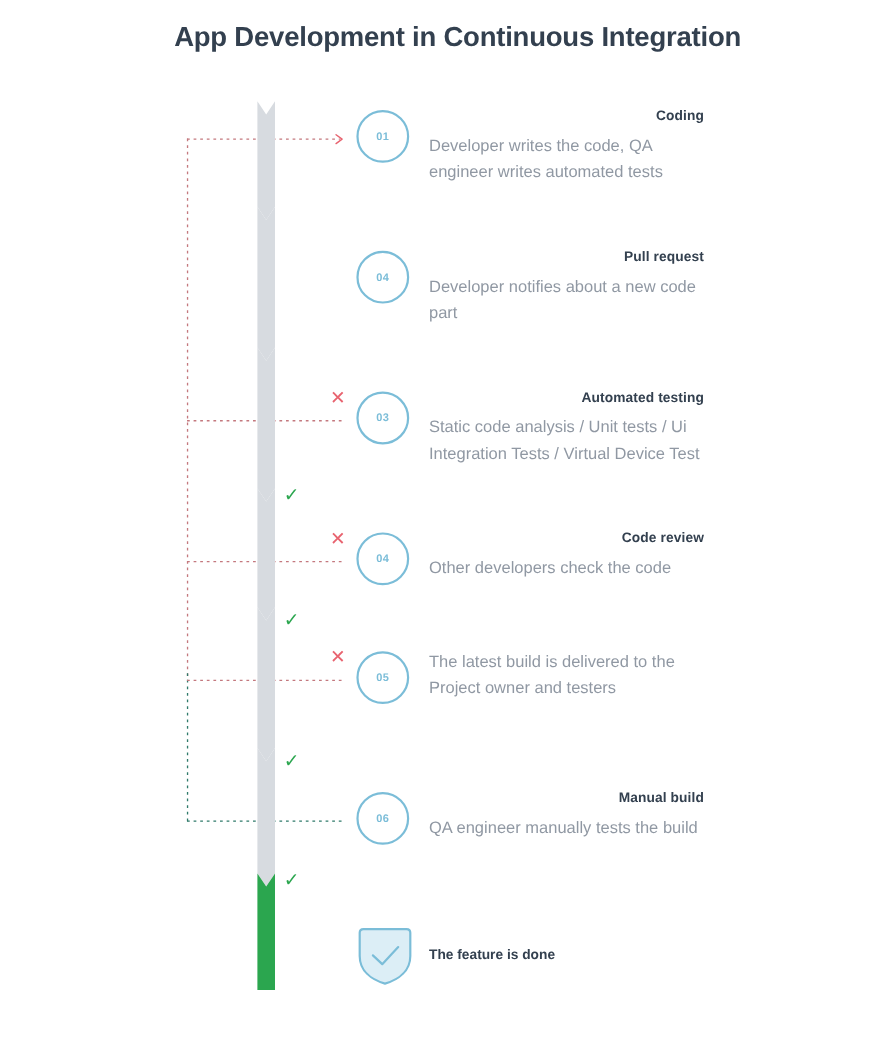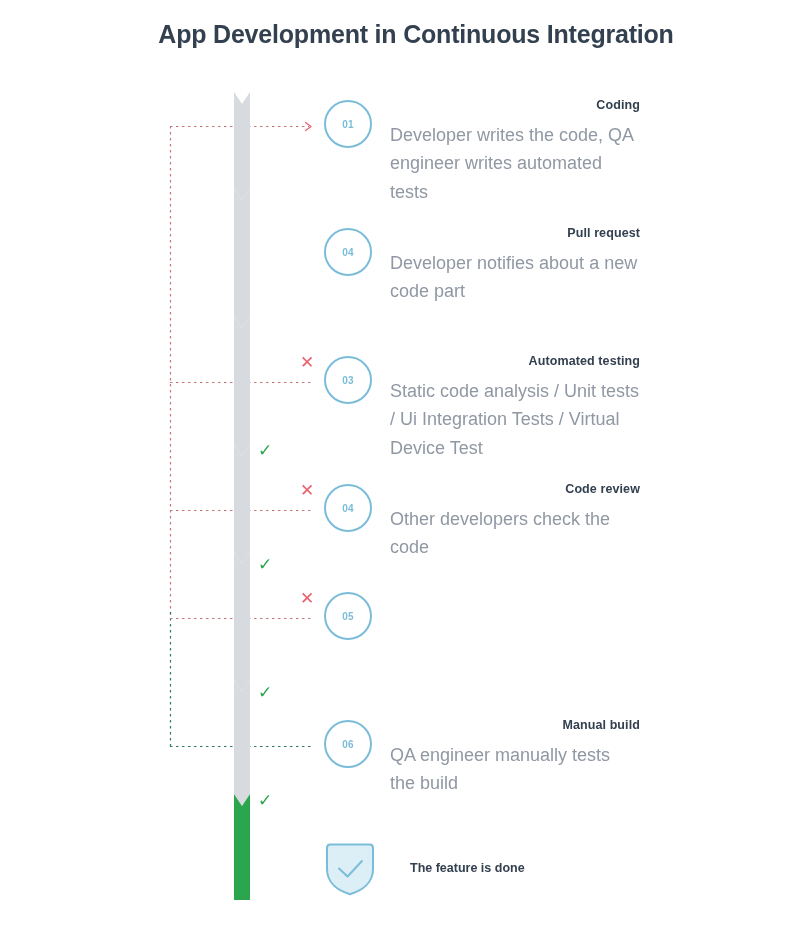--- a/index.html
+++ b/index.html
@@ -73,21 +73,21 @@
   }
   .step-heading {
     font-size: 12.5px;
     font-weight: bold;
     color: #33404f;
     margin: 0 0 9px 0;
     letter-spacing: 0.1px;
     text-align: right;
   }
   .step-desc {
-    font-size: 18px;
+    font-size: 15px;
     color: #9098a3;
     line-height: 1.58;
     margin: 0;
   }
 
   
   .mark {
     position: absolute;
     font-size: 17px;
     line-height: 1;
@@ -105,21 +105,21 @@
   
   .final-row {
     position: absolute;
     left: 0;
     top: 842px;
     width: 800px;
     height: 54px;
   }
   .final-label {
     position: absolute;
-    left: 410px;
+    left: 390px;
     top: 19px;
     font-size: 12.5px;
     font-weight: bold;
     color: #33404f;
   }
   .shield-wrap {
     position: absolute;
     left: 324px;
     top: 0;
     width: 52px;
@@ -200,20 +200,21 @@
       <p class="step-heading">Code review</p>
       <p class="step-desc">Other developers check the code</p>
     </div>
     <span class="mark mark-check" style="left:258px; top:46px;">✓</span>
   </div>
 
   <div class="step" style="top:618px;">
     <span class="mark mark-x" style="left:300px; top:-28px;">✕</span>
     <div class="step-circle">05</div>
     <div class="step-text">
+      <p class="step-desc">The latest build is delivered to the Project owner and testers</p>
     </div>
     <span class="mark mark-check" style="left:258px; top:66px;">✓</span>
   </div>
 
   <div class="step" style="top:746px;">
     <div class="step-circle">06</div>
     <div class="step-text">
       <p class="step-heading">Manual build</p>
       <p class="step-desc">QA engineer manually tests the build</p>
     </div>

